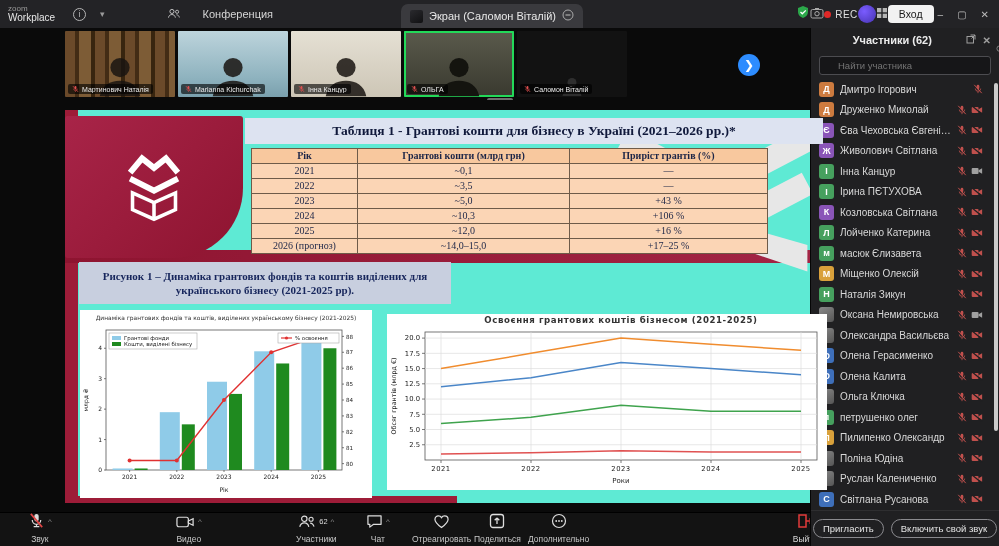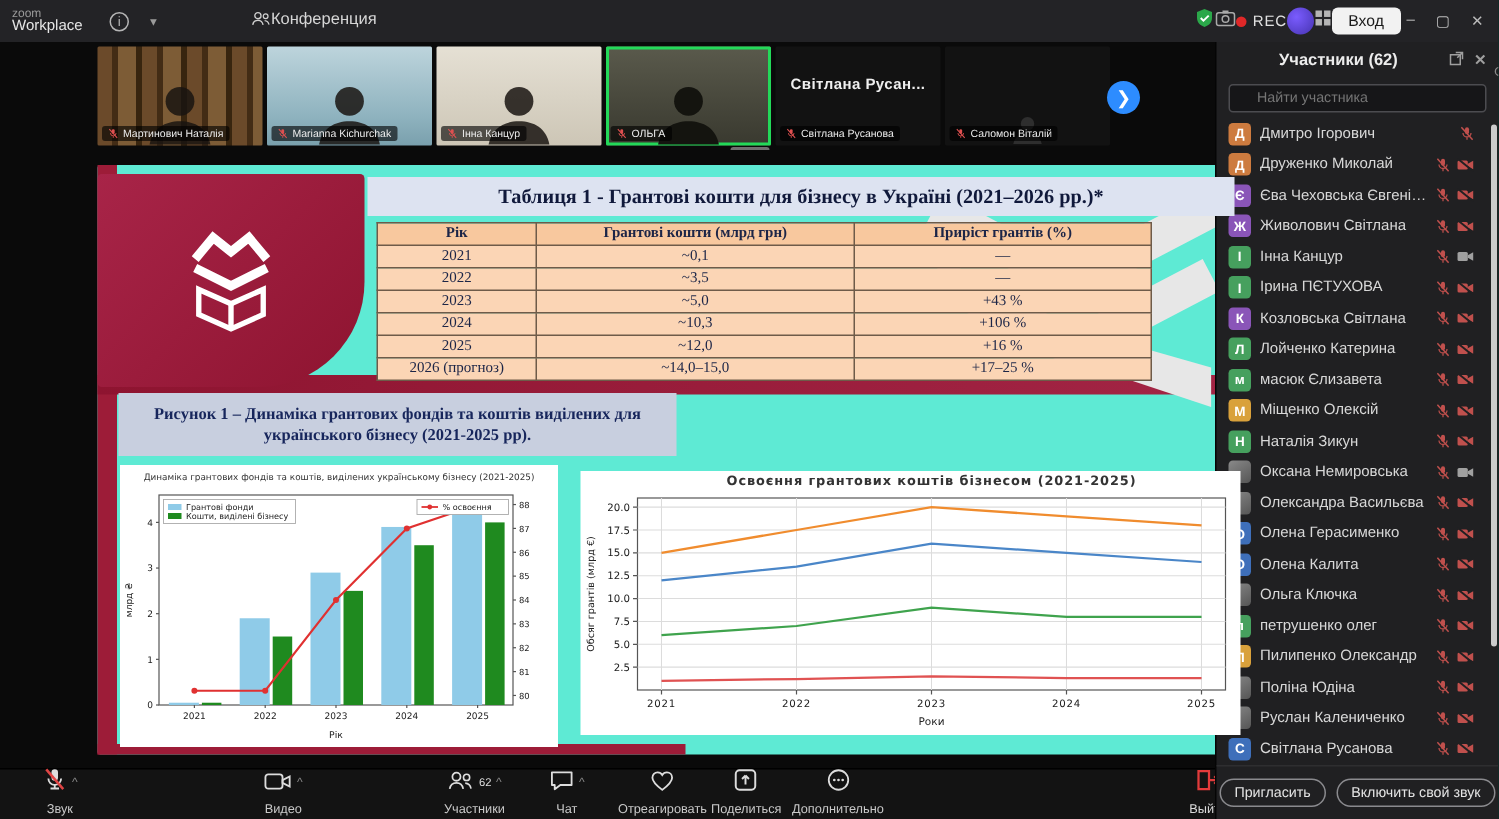--- a/index.html
+++ b/index.html
@@ -10,21 +10,21 @@
   
   .titlebar{position:absolute;top:0;left:0;right:0;height:28px;background:#232326;
             display:flex;align-items:center;color:#ccc;}
   .brand{margin-left:8px;line-height:1;}
   .brand .b1{font-size:8px;color:#9a9a9a;}
   .brand .b2{font-size:10px;color:#e6e6e6;}
   .tb-ico-btn{display:flex;align-items:center;justify-content:center;margin-left:18px;color:#b5b5b5;}
   .info-i{width:13px;height:13px;border:1px solid #b5b5b5;border-radius:50%;font-size:9px;
           display:flex;align-items:center;justify-content:center;}
   .chev-down{font-size:9px;color:#9a9a9a;margin-left:14px;}
-  .meet-tab{display:flex;align-items:flex-start;gap:0;margin-left:62px;font-size:11px;color:#d6d6d6;}
+  .meet-tab{display:flex;align-items:center;gap:22px;margin-left:62px;font-size:11px;color:#d6d6d6;}
   .screen-tab{display:flex;align-items:center;gap:6px;margin-left:128px;height:24px;align-self:flex-end;
               background:#3a3a3e;border-radius:7px 7px 0 0;padding:0 9px;font-size:11px;color:#e8e8e8;}
   .screen-tab .mini-av{width:13px;height:13px;border-radius:2px;
               background:linear-gradient(145deg,#2a2a2e,#101012);}
   .tb-right{margin-left:auto;display:flex;align-items:center;margin-right:10px;}
   .rec{display:flex;align-items:center;gap:4px;font-size:10px;color:#e0e0e0;letter-spacing:.5px;}
   .rec-dot{width:7px;height:7px;border-radius:50%;background:#e02828;}
   .user-av{width:18px;height:18px;border-radius:50%;background:radial-gradient(circle at 35% 35%,#7a5cff,#4633b0);}
   .login-btn{background:#f2f2f2;color:#1a1a1a;font-size:10.5px;border-radius:4px;padding:3px 11px;}
   .winctl{color:#bbb;font-size:10px;display:flex;gap:14px;margin-left:4px;}
@@ -141,20 +141,30 @@
       <span>
         <svg width="14" height="11" viewBox="0 0 20 16">
             <circle cx="7" cy="5" r="3" stroke="#cfcfcf" fill="none" stroke-width="1.3"></circle>
             <path d="M2 14c.5-3 2.5-4.5 5-4.5s4.5 1.5 5 4.5" stroke="#cfcfcf" fill="none" stroke-width="1.3"></path>
             <circle cx="14.5" cy="5.5" r="2.3" stroke="#cfcfcf" fill="none" stroke-width="1.2"></circle>
             <path d="M13.5 9.8c2.3.2 3.8 1.6 4.3 4" stroke="#cfcfcf" fill="none" stroke-width="1.2"></path>
           </svg>
       </span>
       <span>Конференция</span>
     </div>
+    <div class="screen-tab">
+      <span class="mini-av"></span>
+      <span>Экран (Саломон Віталій)</span>
+      <span>
+        <svg width="12" height="12" viewBox="0 0 12 12">
+            <circle cx="6" cy="6" r="5" stroke="#aaa" fill="none"></circle>
+            <line x1="3.5" y1="6" x2="8.5" y2="6" stroke="#aaa" stroke-width="1.2"></line>
+          </svg>
+      </span>
+    </div>
     <div class="tb-right">
       <span>
         <svg width="14" height="14" viewBox="0 0 14 14">
             <path d="M7 1l5 2v4c0 3-2.2 5-5 6-2.8-1-5-3-5-6V3z" fill="#2ba84a"></path>
             <path d="M4.5 7l1.8 1.8L9.8 5.4" stroke="#fff" stroke-width="1.3" fill="none"></path>
           </svg>
       </span>
       <span>
         <svg width="14" height="12" viewBox="0 0 14 12">
             <rect x="1" y="2.5" width="12" height="8.5" rx="1.5" stroke="#aaa" fill="none"></rect>
@@ -250,35 +260,20 @@
     <div class="nameplate">
       <span class="np-mic">
         <svg width="7" height="8" viewBox="0 0 12 12">
                 <rect x="4.4" y="1" width="3.2" height="5.5" rx="1.6" fill="currentColor"></rect>
                 <path d="M2.8 5.5a3.2 3.2 0 0 0 6.4 0" stroke="currentColor" stroke-width="1" fill="none"></path>
                 <line x1="6" y1="9" x2="6" y2="11" stroke="currentColor" stroke-width="1"></line>
                 <line x1="1.5" y1="1" x2="10.5" y2="11" stroke="currentColor" stroke-width="1.2"></line>
               </svg>
       </span>
       <span class="np-name">ОЛЬГА</span>
-    </div>
-  </div>
-        <div class="thumb bg-dark">
-
-    <div class="overlay-name">Світлана Русан...</div>
-    <div class="nameplate">
-      <span class="np-mic">
-        <svg width="7" height="8" viewBox="0 0 12 12">
-                <rect x="4.4" y="1" width="3.2" height="5.5" rx="1.6" fill="currentColor"></rect>
-                <path d="M2.8 5.5a3.2 3.2 0 0 0 6.4 0" stroke="currentColor" stroke-width="1" fill="none"></path>
-                <line x1="6" y1="9" x2="6" y2="11" stroke="currentColor" stroke-width="1"></line>
-                <line x1="1.5" y1="1" x2="10.5" y2="11" stroke="currentColor" stroke-width="1.2"></line>
-              </svg>
-      </span>
-      <span class="np-name">Світлана Русанова</span>
     </div>
   </div>
         <div class="thumb bg-dark small-silh">
     <svg class="silh" viewBox="0 0 60 40">
       <circle cx="30" cy="13" r="9" fill="currentColor"></circle>
       <path d="M11 40c2-10 9.5-14.5 19-14.5S47 30 49 40z" fill="currentColor"></path>
     </svg>
 
     <div class="nameplate">
       <span class="np-mic">

